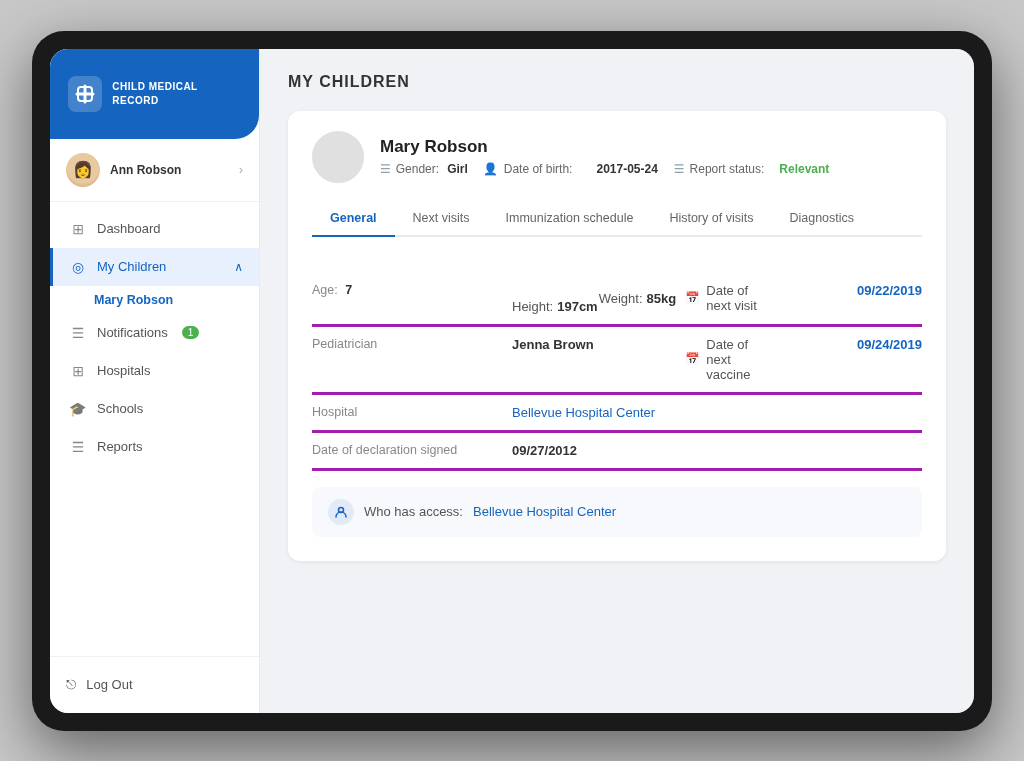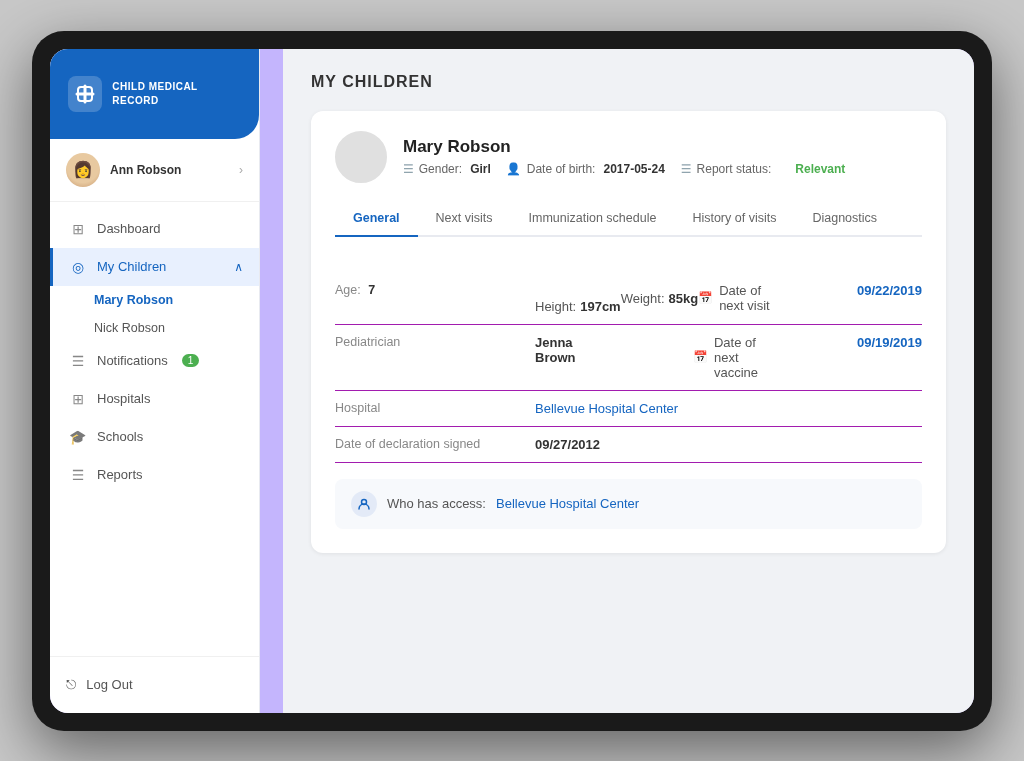--- a/index.html
+++ b/index.html
@@ -21,21 +21,20 @@
       position: relative;
     }
     .screen {
       width: 100%;
       height: 100%;
       background: #c4b5fd;
       border-radius: 18px;
       overflow: hidden;
       display: flex;
       flex-direction: row;
-      gap: 23px;
     }
     
     .sidebar {
       width: 210px;
       min-width: 210px;
       background: #fff;
       display: flex;
       flex-direction: column;
       height: 100%;
       border-right: 1px solid #e8eaf0;
@@ -274,21 +273,21 @@
       color: #1565c0;
       font-size: 12px;
     }
     .cal-icon {
       font-size: 12px;
       color: #90a4ae;
     }
     .section-row {
       display: flex;
       padding: 10px 0;
-      border-bottom: 1px solid #a21caf;
+      border-bottom: 3px solid #a21caf;
       font-size: 13px;
       color: #555;
     }
     .col1 { width: 200px; min-width: 200px; color: #888; font-size: 12.5px; }
     .col2 { flex: 1; }
     .col4 { width: 150px; min-width: 150px; text-align: right; }
   </style>
 </head>
 <body>
 
@@ -323,21 +322,20 @@
         </div>
 
         <div class="nav-item active">
           <div class="nav-icon">◎</div>
           <span>My Children</span>
           <span style="margin-left:auto; font-size:12px; color:#1565c0;">∧</span>
         </div>
 
         <div class="sub-nav">
           <div class="sub-nav-item active">Mary Robson</div>
-          <div class="sub-nav-item">Nick Robson</div>
         </div>
 
         <div class="nav-item">
           <div class="nav-icon">☰</div>
           <span>Notifications</span>
           <span class="nav-badge">1</span>
         </div>
 
         <div class="nav-item">
           <div class="nav-icon">⊞</div>
@@ -377,26 +375,26 @@
             <div class="child-name">Mary Robson</div>
             <div class="child-meta">
               <div class="meta-item">
                 <span class="meta-icon">☰</span>
                 <span>Gender:</span>
                 <span class="meta-bold" style="margin-left:3px;">Girl</span>
               </div>
               <div class="meta-item">
                 <span class="meta-icon">👤</span>
                 <span>Date of birth:</span>
-                <span class="meta-bold" style="margin-left:3px;">2017-05-24</span>
+                <span class="meta-bold" style="margin-left:19px;">2017-05-24</span>
               </div>
               <div class="meta-item">
                 <span class="meta-icon">☰</span>
                 <span>Report status:</span>
-                <span class="status-relevant" style="margin-left:19px;">Relevant</span>
+                <span class="status-relevant" style="margin-left:10px;">Relevant</span>
               </div>
             </div>
           </div>
         </div>
 
         <div class="tabs">
           <div class="tab active">General</div>
           <div class="tab">Next visits</div>
           <div class="tab">Immunization schedule</div>
           <div class="tab">History of visits</div>
@@ -433,21 +431,21 @@
             </div>
             <div class="col2" style="display:flex; ">
               <span style="color:#333; font-weight:700;">Jenna Brown</span>
             </div>
             <div class="col2"></div>
             <div class="col2" style="display:flex; align-items:center; gap:6px;">
               <span class="cal-icon">📅</span>
               <span>Date of next vaccine</span>
             </div>
             <div class="col4">
-              <span style="color:#1565c0; font-weight:600;">09/19/2019</span>
+              <span style="color:#1565c0; font-weight:600;">09/24/2019</span>
             </div>
           </div>
 
           <div class="section-row">
             <div class="col1">
               <span>Hospital</span>
             </div>
             <div style="flex:1;">
               <span class="info-link">Bellevue Hospital Center</span>
             </div>

